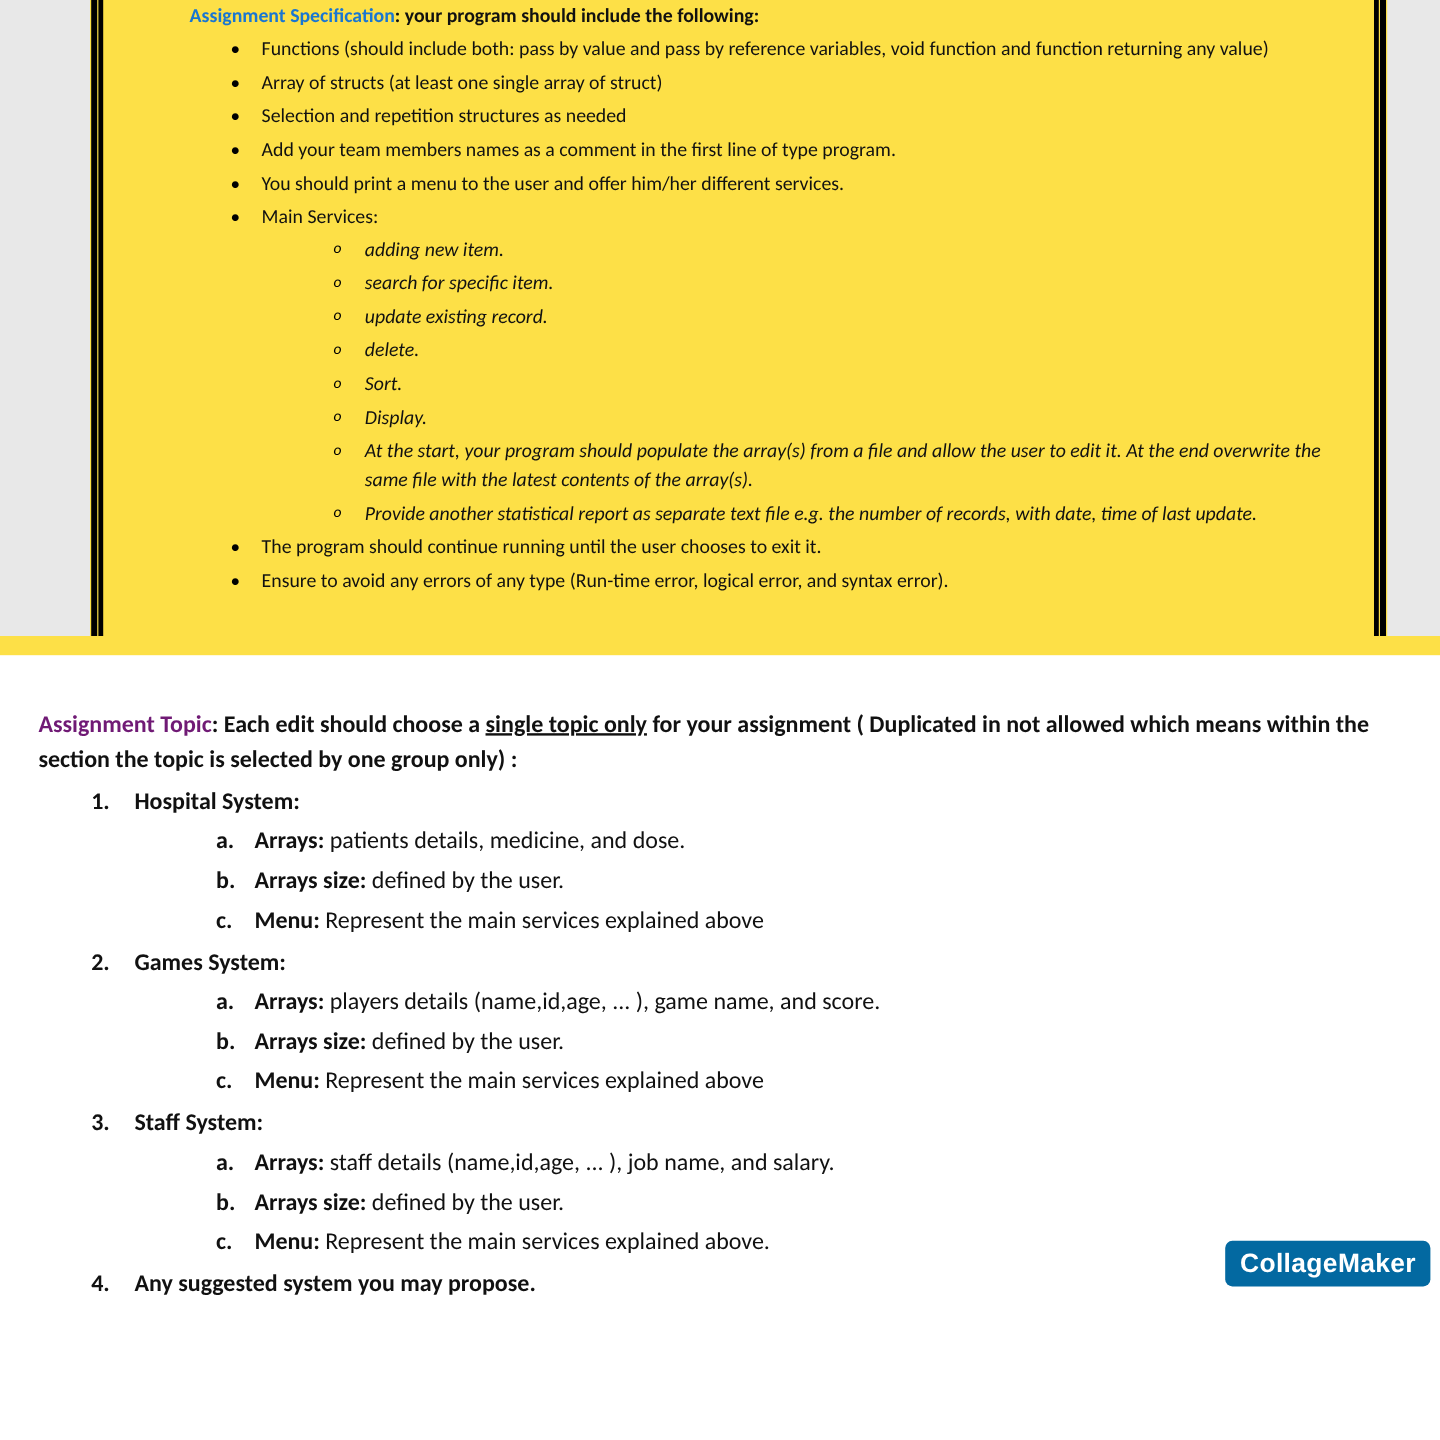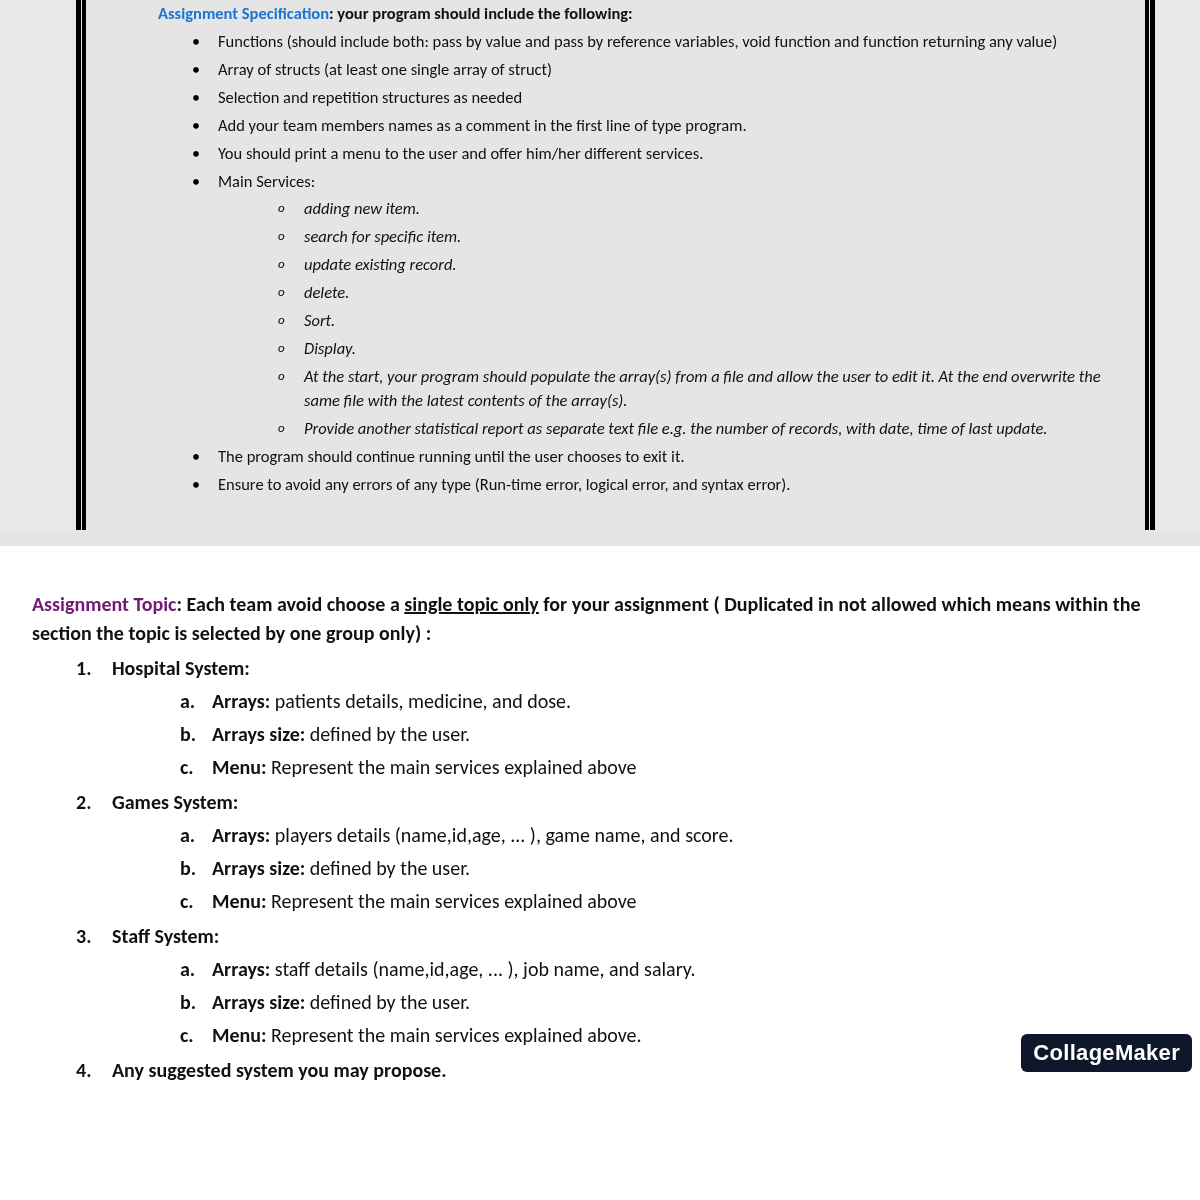--- a/index.html
+++ b/index.html
@@ -7,21 +7,21 @@
     font-family: Calibri, Arial, sans-serif;
     background: #fff;
     width: 1200px;
     height: 1200px;
     overflow: hidden;
     position: relative;
   }
   .top-panel {
     position: relative;
     height: 546px;
-    background: #e5e5e5;
+    background: #fde047;
     padding-left: 44px;
   }
   .gray-left {
     position: absolute;
     left: 0; top: 0;
     width: 75px; height: 530px;
     background: #e8e8e8;
   }
   .gray-right {
     position: absolute;
@@ -144,21 +144,21 @@
   ol.sub > li .letter {
     position: absolute;
     left: -6px;
     font-weight: 700;
   }
   ol.sub > li .label { font-weight: 700; text-align: center; }
   .watermark {
     position: absolute;
     right: 8px;
     bottom: 128px;
-    background: #0f172a;
+    background: #0369a1;
     color: #fff;
     font-family: Arial, sans-serif;
     font-weight: 700;
     font-size: 22px;
     padding: 6px 12px;
     border-radius: 6px;
     letter-spacing: 0.3px;
   }
 </style>
 </head>
@@ -196,21 +196,21 @@
         </ul>
       </li>
       <li><span>The program should continue running until the user chooses to exit it.</span></li>
       <li><span>Ensure to avoid any errors of any type (Run-time error, logical error, and syntax error).</span></li>
     </ul>
   </div>
 </div>
 
 <div class="bottom-panel">
   <div class="topic-header bold">
-    <span class="topic-blue">Assignment Topic</span><span>: Each team avoid choose a </span><span class="underline">single topic only</span><span> for your assignment ( Duplicated in not allowed which means within the section the topic is selected by one group only) :</span>
+    <span class="topic-blue">Assignment Topic</span><span>: Each edit should choose a </span><span class="underline">single topic only</span><span> for your assignment ( Duplicated in not allowed which means within the section the topic is selected by one group only) :</span>
   </div>
   <ol class="topics">
     <li>
       <span class="num">1.</span>
       <span>Hospital System:</span>
       <ol class="sub">
         <li><span class="letter">a.</span><span class="label">Arrays:</span><span> patients details, medicine, and dose.</span></li>
         <li><span class="letter">b.</span><span class="label">Arrays size:</span><span> defined by the user.</span></li>
         <li><span class="letter">c.</span><span class="label">Menu:</span><span> Represent the main services explained above</span></li>
       </ol>

